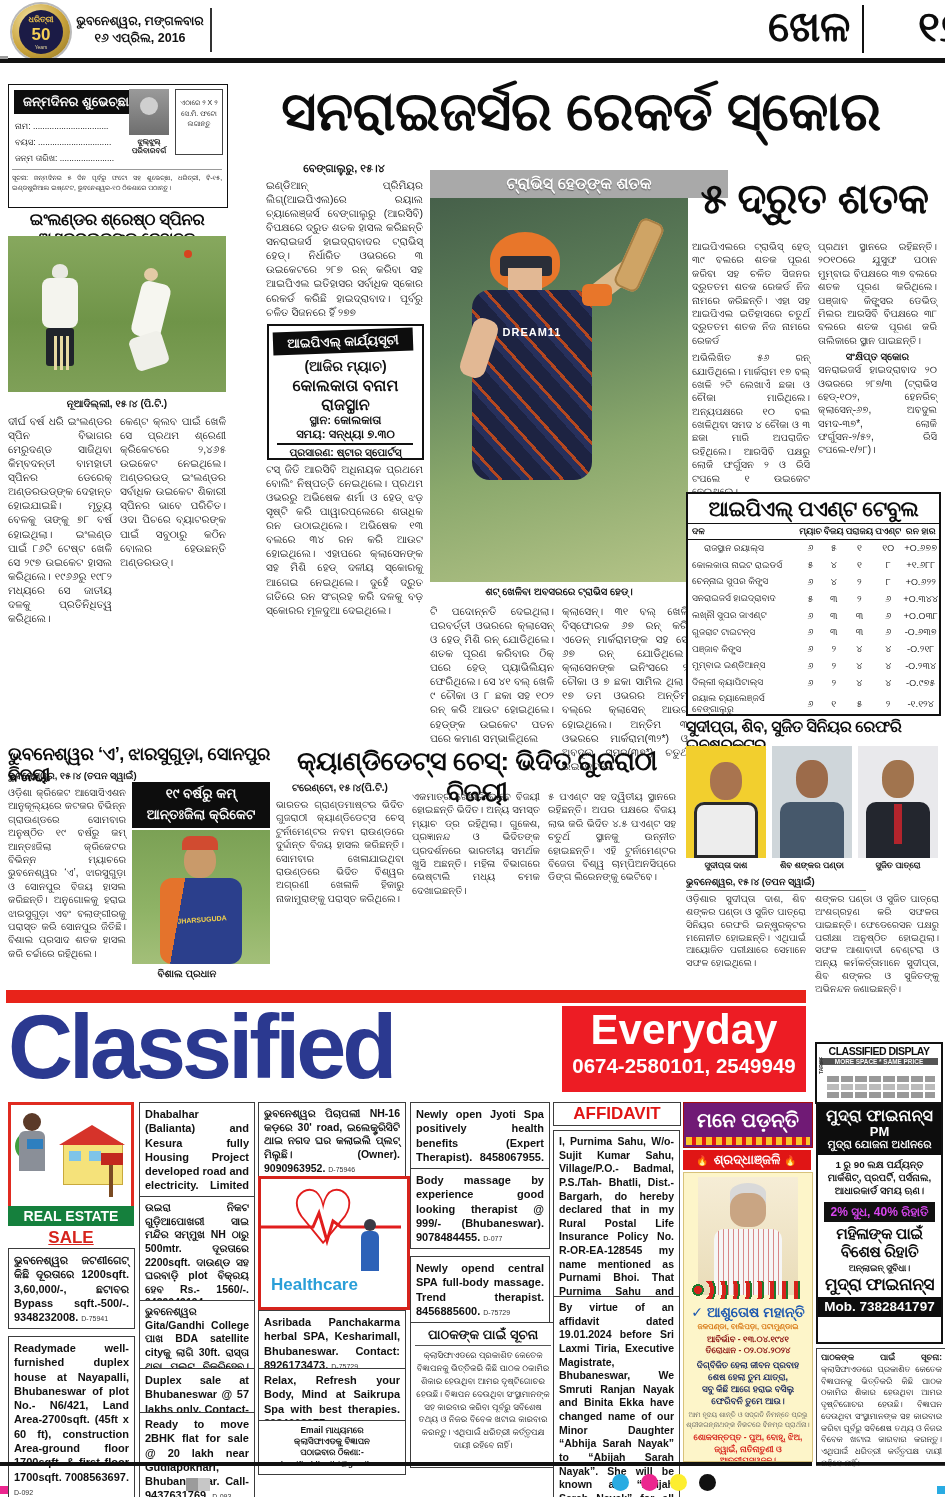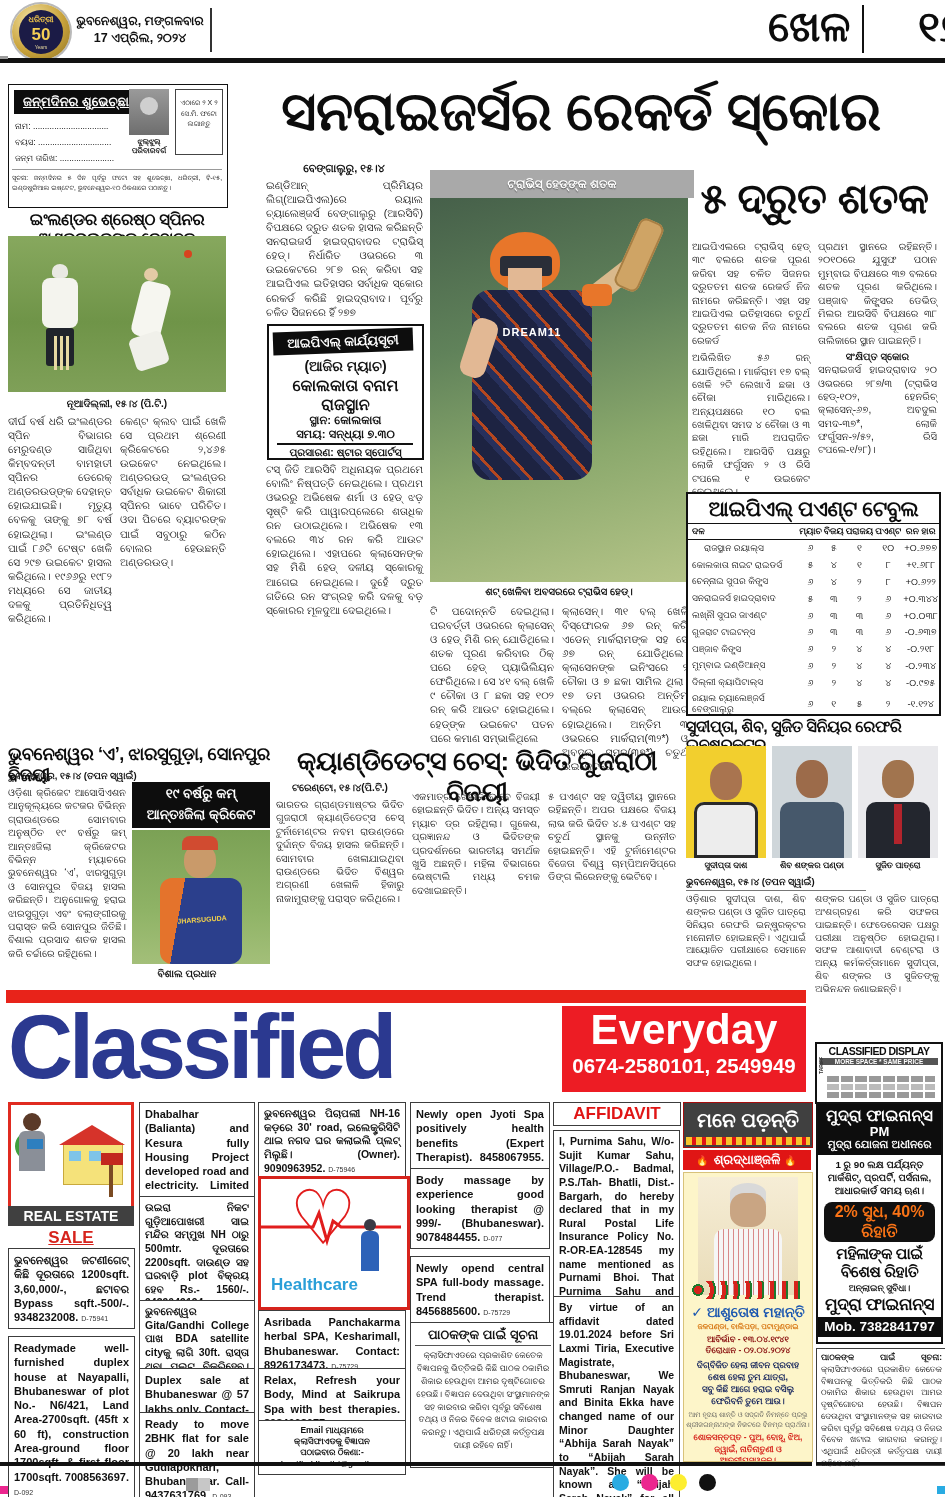--- a/index.html
+++ b/index.html
@@ -32,29 +32,29 @@
 
   <div class="abs" style="left:12px;top:4px;width:58px;height:56px;border-radius:50%;
               background:radial-gradient(circle at 35% 30%, #f3e2a5, #caa43c 55%, #8a6f22);
               box-shadow:0 0 0 2px #b9b9b9;">
     <div class="abs" style="left:7px;top:6px;width:44px;height:44px;border-radius:50%;background:#1b1b46;"></div>
     <div class="abs ctr" style="left:7px;top:11px;width:44px;font-size:8px;color:#f0c64c;font-weight:bold;">ଧରିତ୍ରୀ</div>
     <div class="abs ctr" style="left:7px;top:21px;width:44px;font-size:17px;color:#f5cf55;font-weight:800;">50</div>
     <div class="abs ctr" style="left:7px;top:40px;width:44px;font-size:5px;color:#e8d9a0;">Years</div>
   </div>
   <div class="abs ctr b" style="left:74px;top:14px;width:132px;font-size:12.5px;">ଭୁବନେଶ୍ୱର, ମଙ୍ଗଳବାର</div>
-  <div class="abs ctr b" style="left:74px;top:31px;width:132px;font-size:12.5px;">17 ଏପ୍ରିଲ, ୨୦୨୪</div>
+  <div class="abs ctr b" style="left:74px;top:31px;width:132px;font-size:12.5px;">୧୬ ଏପ୍ରିଲ, 2016</div>
   <div class="abs" style="left:210px;top:8px;width:2px;height:44px;background:#333;"></div>
   <div class="abs hl" style="left:768px;top:6px;font-size:42px;line-height:1;">ଖେଳ</div>
   <div class="abs" style="left:862px;top:5px;width:2px;height:48px;background:#111;"></div>
   <div class="abs hl" style="left:874px;top:6px;font-size:42px;line-height:1;margin-left:44px;">୧୭</div>
   <div class="abs rule" style="left:0;top:58px;width:945px;height:5px;"></div>
 
   <div class="abs" style="left:8px;top:84px;width:218px;height:122px;border:1.5px solid #111;">
-    <div class="abs blackbar ctr" style="left:5px;top:5px;width:124px;height:24px;font-size:13px;line-height:24px;text-decoration:underline;">ଜନ୍ମଦିନର ଶୁଭେଚ୍ଛା</div>
+    <div class="abs blackbar ctr" style="left:5px;top:5px;width:124px;height:24px;font-size:13px;line-height:24px;">ଜନ୍ମଦିନର ଶୁଭେଚ୍ଛା</div>
     <div class="abs" style="left:120px;top:4px;width:40px;height:46px;background:linear-gradient(#9a9a9a,#6e6e6e);">
       <div class="abs" style="left:11px;top:8px;width:18px;height:18px;border-radius:50%;background:#cfcfcf;"></div>
     </div>
     <div class="abs ctr b" style="left:108px;top:52px;width:64px;font-size:7.5px;line-height:1.2;">
       <span>ଝୁଲ୍‌ଝୁଲ୍</span><br><span>ପରିବାରବର୍ଗ</span>
     </div>
     <div class="abs ctr" style="left:166px;top:4px;width:46px;height:56px;border:1px solid #444;font-size:7px;padding-top:8px;line-height:1.5;">ଏଠାରେ ୨ X ୨ ସେ.ମି. ଫଟୋ ଲଗାନ୍ତୁ</div>
     <div class="abs" style="left:6px;top:36px;font-size:8.5px;">ନାମ: ................................</div>
     <div class="abs" style="left:6px;top:52px;font-size:8.5px;">ବୟସ: ...............................</div>
     <div class="abs" style="left:6px;top:68px;font-size:8.5px;">ଜନ୍ମ ତାରିଖ: .......................</div>
@@ -86,21 +86,21 @@
     <div class="abs blackbar ctr" style="left:4px;top:4px;width:140px;height:23px;font-size:13px;line-height:23px;transform:rotate(-2deg);">ଆଇପିଏଲ୍ କାର୍ଯ୍ୟସୂଚୀ</div>
     <div class="abs ctr b" style="left:0;top:32px;width:100%;font-size:14px;">(ଆଜିର ମ୍ୟାଚ)</div>
     <div class="abs ctr b" style="left:0;top:50px;width:100%;font-size:16px;line-height:1.2;">କୋଲକାତା ବନାମ ରାଜସ୍ଥାନ</div>
     <div class="abs ctr b" style="left:0;top:88px;width:100%;font-size:11.5px;">ସ୍ଥାନ: କୋଲକାତା</div>
     <div class="abs ctr b" style="left:0;top:102px;width:100%;font-size:11.5px;">ସମୟ: ସନ୍ଧ୍ୟା ୭.୩୦</div>
     <div class="abs" style="left:8px;top:117px;width:136px;height:1.5px;background:#111;"></div>
     <div class="abs ctr b" style="left:0;top:120px;width:100%;font-size:10.5px;">ପ୍ରସାରଣ: ଷ୍ଟାର ସ୍ପୋର୍ଟସ୍</div>
   </div>
   <div class="abs jtxt" style="left:266px;top:462px;width:157px;height:244px;">ଟସ୍ ଜିତି ଆରସିବି ଅଧିନାୟକ ପ୍ରଥମେ ବୋଲିଂ ନିଷ୍ପତ୍ତି ନେଇଥିଲେ। ପ୍ରଥମ ଓଭରରୁ ଅଭିଷେକ ଶର୍ମା ଓ ହେଡ୍ ଝଡ଼ ସୃଷ୍ଟି କରି ପାୱାରପ୍ଲେରେ ଶତାଧିକ ରନ ଉଠାଇଥିଲେ। ଅଭିଷେକ ୧୩ ବଲରେ ୩୪ ରନ କରି ଆଉଟ ହୋଇଥିଲେ। ଏହାପରେ କ୍ଲାସେନଙ୍କ ସହ ମିଶି ହେଡ୍ ଦଳୀୟ ସ୍କୋରକୁ ଆଗେଇ ନେଇଥିଲେ। ଦୁହେଁ ଦ୍ରୁତ ଗତିରେ ରନ ସଂଗ୍ରହ କରି ଦଳକୁ ବଡ଼ ସ୍କୋରର ମୂଳଦୁଆ ଦେଇଥିଲେ।</div>
 
-  <div class="abs kicker ctr hl" style="left:430px;top:170px;width:264px;height:28px;font-size:12px;line-height:28px;letter-spacing:0;">ଟ୍ରାଭିସ୍ ହେଡ୍‌ଙ୍କ ଶତକ</div>
+  <div class="abs kicker ctr hl" style="left:430px;top:170px;width:298px;height:28px;font-size:16px;line-height:28px;letter-spacing:0;">ଟ୍ରାଭିସ୍ ହେଡ୍‌ଙ୍କ ଶତକ</div>
   <div class="abs" style="left:430px;top:198px;width:258px;height:384px;overflow:hidden;
               background:linear-gradient(165deg,#46604a 0%,#60825a 35%,#8aa86c 65%,#b5c488 100%);">
     <div class="abs" style="left:60px;top:34px;width:70px;height:58px;background:#e8762a;border-radius:50% 50% 42% 42%;"></div>
     <div class="abs" style="left:70px;top:58px;width:52px;height:20px;background:#2a2e38;border-radius:4px;"></div>
     <div class="abs" style="left:78px;top:70px;width:34px;height:22px;background:#e2b894;"></div>
     <div class="abs" style="left:42px;top:92px;width:120px;height:190px;border-radius:18px;
                 background:repeating-linear-gradient(48deg,#1d2342 0 14px,#27305c 14px 20px,#b5471f 20px 23px);"></div>
     <div class="abs ctr" style="left:52px;top:128px;width:100px;color:#fff;font-size:11px;font-weight:800;letter-spacing:1px;">DREAM11</div>
     <div class="abs" style="left:150px;top:70px;width:74px;height:20px;background:#d9b98c;border-radius:9px;transform:rotate(-38deg);"></div>
     <div class="abs" style="left:196px;top:20px;width:26px;height:74px;background:#cfa465;border-radius:8px;transform:rotate(24deg);box-shadow:inset 0 0 0 2px #a87f44;"></div>
@@ -286,21 +286,21 @@
       <div class="abs" style="left:52px;top:38px;width:58px;height:40px;background:#f5e27a;border:1px solid #c9a93c;"></div>
       <div class="abs" style="left:48px;top:20px;width:0;height:0;border-left:33px solid transparent;border-right:33px solid transparent;border-bottom:20px solid #d6332a;"></div>
       <div class="abs" style="left:58px;top:46px;width:12px;height:10px;background:#7ec4e8;"></div>
       <div class="abs" style="left:78px;top:46px;width:12px;height:10px;background:#7ec4e8;"></div>
       <div class="abs dot" style="left:12px;top:8px;width:18px;height:18px;background:#5b3a28;"></div>
       <div class="abs" style="left:8px;top:26px;width:26px;height:40px;background:#8a8f98;border-radius:6px 6px 0 0;"></div>
       <div class="abs" style="left:16px;top:34px;width:16px;height:10px;background:#2e7fbf;"></div>
       <div class="abs" style="left:98px;top:52px;width:4px;height:40px;background:#7a4a22;"></div>
       <div class="abs" style="left:90px;top:48px;width:22px;height:12px;background:#c2281e;"></div>
     </div>
-    <div class="abs ctr" style="left:0;top:104px;width:126px;height:20px;background:#404040;color:#fff;font-size:14px;font-weight:800;line-height:20px;">REAL ESTATE</div>
+    <div class="abs ctr" style="left:0;top:104px;width:126px;height:20px;background:#15803d;color:#fff;font-size:14px;font-weight:800;line-height:20px;">REAL ESTATE</div>
     <div class="abs ctr" style="left:0;top:126px;width:126px;color:#d6231c;font-size:17px;font-weight:800;text-decoration:underline;">SALE</div>
   </div>
   <div class="adbox" style="left:8px;top:1248px;width:115px;">
     <span>ଭୁବନେଶ୍ୱର ଜଟଣୀଗେଟ୍ କିଛି ଦୂରତାରେ 1200sqft. 3,60,000/-, ଛଟାବର Bypass sqft.-500/-. 9348232008.</span> <span class="adid">D-75941</span>
   </div>
   <div class="adbox" style="left:8px;top:1336px;width:115px;">
     <span>Readymade well-furnished duplex house at Nayapalli, Bhubaneswar of plot No.- N6/421, Land Area-2700sqft. (45ft x 60 ft), construction Area-ground floor 1700sqft. &amp; first floor 1700sqft. 7008563697.</span> <span class="adid">D-092</span>
   </div>
 
   <div class="adbox" style="left:139px;top:1102px;width:104px;">
@@ -360,21 +360,21 @@
 
   <div class="abs ctr" style="left:553px;top:1102px;width:126px;height:22px;border:1.5px solid #3c3c3c;color:#e01515;
               font-size:17px;font-weight:800;line-height:22px;background:#fff;">AFFIDAVIT</div>
   <div class="adbox" style="left:553px;top:1130px;width:115px;font-size:10.5px;">
     <span>I, Purnima Sahu, W/o- Sujit Kumar Sahu, Village/P.O.- Badmal, P.S./Tah- Bhatli, Dist.- Bargarh, do hereby declared that in my Rural Postal Life Insurance Policy No. R-OR-EA-128545 my name mentioned as Purnami Bhoi. That Purnima Sahu and Purnami Bhoi is one and same person i.e myself.</span> <span class="adid">D-091</span>
   </div>
   <div class="adbox" style="left:553px;top:1296px;width:115px;font-size:10.5px;">
     <span>By virtue of an affidavit dated 19.01.2024 before Sri Laxmi Tiria, Executive Magistrate, Bhubaneswar, We Smruti Ranjan Nayak and Binita Ekka have changed name of our Minor Daughter “Abhija Sarah Nayak” to “Abijah Sarah Nayak”. She will be known as “Abijah Sarah Nayak” for all purposes.</span> 
   </div>
 
-  <div class="abs ctr" style="left:683px;top:1102px;width:128px;height:44px;background:#404040;border:1px solid #a50d0d;">
+  <div class="abs ctr" style="left:683px;top:1102px;width:128px;height:44px;background:#701a75;border:1px solid #a50d0d;">
     <span style="color:#fff;font-size:20px;font-weight:800;line-height:34px;">ମନେ ପଡ଼ନ୍ତି</span>
     <div class="abs" style="left:2px;top:34px;width:124px;height:8px;background:repeating-linear-gradient(90deg,#f7c52c 0 6px,#e01515 6px 10px);"></div>
   </div>
   <div class="abs ctr" style="left:683px;top:1150px;width:128px;height:20px;background:#e01515;">
     <span style="color:#f7c52c;font-size:10px;">🔥</span>
     <span style="color:#fff;font-size:13px;font-weight:800;">ଶ୍ରଦ୍ଧାଞ୍ଜଳି</span>
     <span style="color:#f7c52c;font-size:10px;">🔥</span>
   </div>
   <div class="abs" style="left:683px;top:1172px;width:128px;height:288px;background:#fdf5c9;border:1px solid #d8c27a;overflow:hidden;">
     <div class="abs" style="left:14px;top:4px;width:100px;height:118px;background:linear-gradient(#f6edd6,#e9dcb8);">
@@ -401,21 +401,21 @@
     </div>
   </div>
 
   <div class="abs" style="left:816px;top:1102px;width:123px;height:238px;border:2px solid #111;background:#fff;">
     <div class="blackbar ctr" style="padding:3px 0 4px;">
       <div style="font-size:16px;font-weight:800;">ମୁଦ୍ରା ଫାଇନାନ୍ସ</div>
       <div style="font-size:13px;font-weight:800;line-height:1;">PM</div>
       <div style="font-size:11px;">ମୁଦ୍ରା ଯୋଜନା ଅଧୀନରେ</div>
     </div>
     <div class="ctr b" style="font-size:9.8px;padding:3px 3px 0;line-height:1.35;">1 ରୁ 90 ଲକ୍ଷ ପର୍ଯ୍ୟନ୍ତ ମାର୍କଶିଟ୍, ପ୍ରପର୍ଟି, ପର୍ସନାଲ, ଆଧାରକାର୍ଡ ସମୟ ଋଣ।</div>
-    <div class="ctr" style="margin:4px 6px 0;background:#111;color:#f97316;font-size:16px;font-weight:800;border-radius:8px;line-height:20px;">2% ସୁଧ, 40% ରିହାତି</div>
+    <div class="ctr" style="margin:4px 6px 0;background:#111;color:#d946ef;font-size:12px;font-weight:800;border-radius:0;line-height:20px;">2% ସୁଧ, 40% ରିହାତି</div>
     <div class="ctr hl" style="font-size:15.5px;line-height:1.2;margin-top:3px;">ମହିଳାଙ୍କ ପାଇଁ ବିଶେଷ ରିହାତି</div>
     <div class="ctr b" style="font-size:9px;margin-top:1px;">ଅନ୍‌ଲାଇନ୍ ସୁବିଧା।</div>
     <div class="ctr hl" style="font-size:17px;margin-top:1px;">ମୁଦ୍ରା ଫାଇନାନ୍ସ</div>
     <div class="blackbar ctr" style="font-size:13.5px;line-height:20px;margin-top:2px;">Mob. 7382841797</div>
   </div>
   <div class="abs" style="left:816px;top:1348px;width:121px;height:110px;border:1.5px solid #3c3c3c;padding:3px 4px;background:#fff;font-size:8.4px;line-height:1.4;text-align:justify;">
     <span class="b">ପାଠକଙ୍କ ପାଇଁ ସୂଚନା:</span>
     <span>କ୍ଲାସିଫାଏଡରେ ପ୍ରକାଶିତ କେତେକ ବିଜ୍ଞାପନକୁ ଭିତ୍ତିକରି କିଛି ପାଠକ ଠକାମିର ଶିକାର ହେଉଥିବା ଆମର ଦୃଷ୍ଟିଗୋଚର ହେଉଛି। ବିଜ୍ଞାପନ ଦେଉଥିବା ସଂସ୍ଥାମାନଙ୍କ ସହ କାରବାର କରିବା ପୂର୍ବରୁ ସବିଶେଷ ତଥ୍ୟ ଓ ନିଜର ବିବେକ ଖଟାଇ କାରବାର କରନ୍ତୁ। ଏଥିପାଇଁ ଧରିତ୍ରୀ କର୍ତ୍ତୃପକ୍ଷ ଦାୟୀ ରହିବେ ନାହିଁ।</span>
   </div>
 

